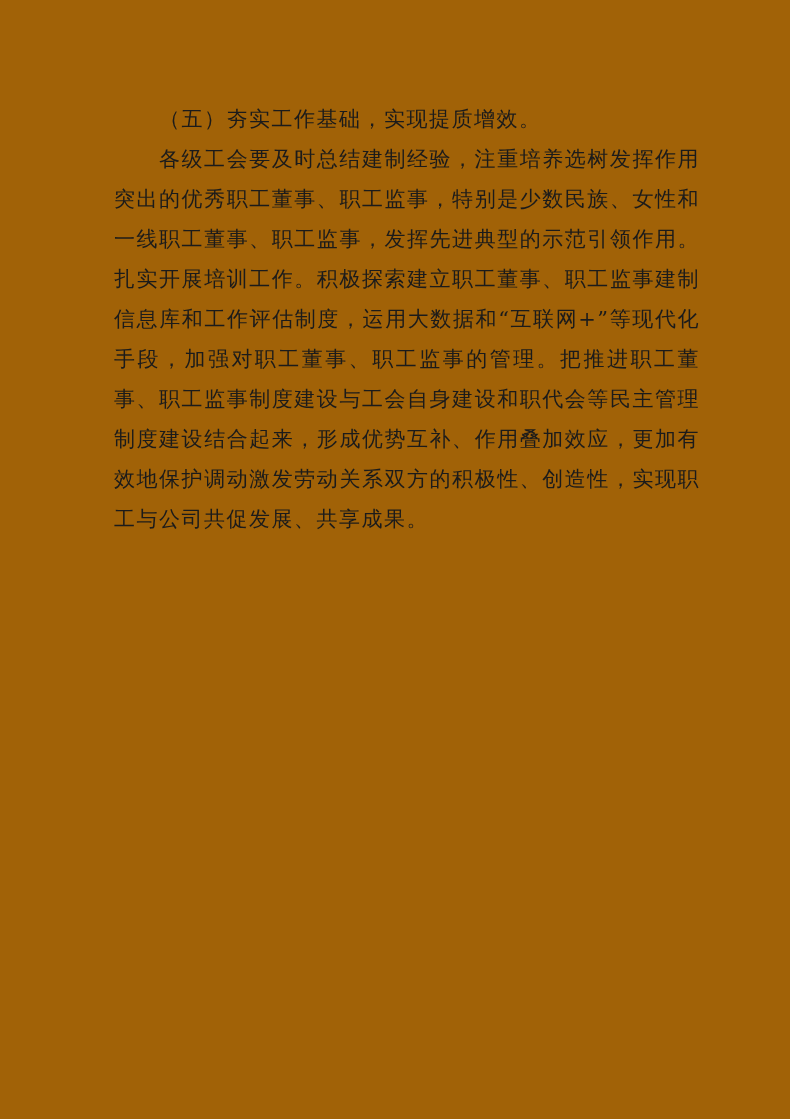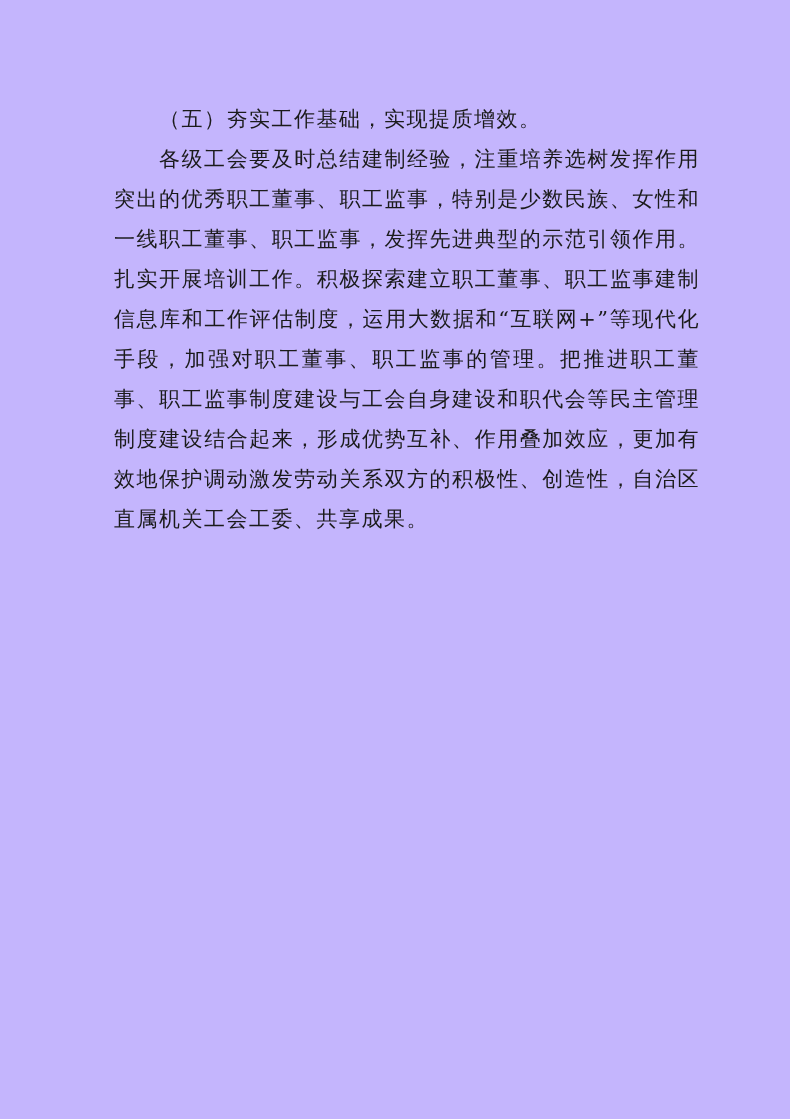--- a/index.html
+++ b/index.html
@@ -9,21 +9,21 @@
   body {
     width: 790px;
     height: 1119px;
     background: #ffffff;
     overflow: hidden;
   }
   .page {
     position: relative;
     width: 790px;
     height: 1119px;
-    background: #c4b5fd;
+    background: #a16207;
     overflow: hidden;
   }
   .doc-text {
     position: absolute;
     left: 114px;
     top: 99px;
     width: 586px;
     font-family: "DejaVu Serif", "Liberation Serif", serif;
     font-size: 21px;
     line-height: 40px;
@@ -38,15 +38,15 @@
     padding: 0;
     text-indent: 45px;
   }
 </style>
 </head>
 <body>
 
 <div class="page">
   <div class="doc-text">
     <p class="para">（五）夯实工作基础，实现提质增效。</p>
-    <p class="para">各级工会要及时总结建制经验，注重培养选树发挥作用突出的优秀职工董事、职工监事，特别是少数民族、女性和一线职工董事、职工监事，发挥先进典型的示范引领作用。扎实开展培训工作。积极探索建立职工董事、职工监事建制信息库和工作评估制度，运用大数据和“互联网+”等现代化手段，加强对职工董事、职工监事的管理。把推进职工董事、职工监事制度建设与工会自身建设和职代会等民主管理制度建设结合起来，形成优势互补、作用叠加效应，更加有效地保护调动激发劳动关系双方的积极性、创造性，自治区直属机关工会工委、共享成果。</p>
+    <p class="para">各级工会要及时总结建制经验，注重培养选树发挥作用突出的优秀职工董事、职工监事，特别是少数民族、女性和一线职工董事、职工监事，发挥先进典型的示范引领作用。扎实开展培训工作。积极探索建立职工董事、职工监事建制信息库和工作评估制度，运用大数据和“互联网+”等现代化手段，加强对职工董事、职工监事的管理。把推进职工董事、职工监事制度建设与工会自身建设和职代会等民主管理制度建设结合起来，形成优势互补、作用叠加效应，更加有效地保护调动激发劳动关系双方的积极性、创造性，实现职工与公司共促发展、共享成果。</p>
   </div>
 </div>
 
 </body></html>

